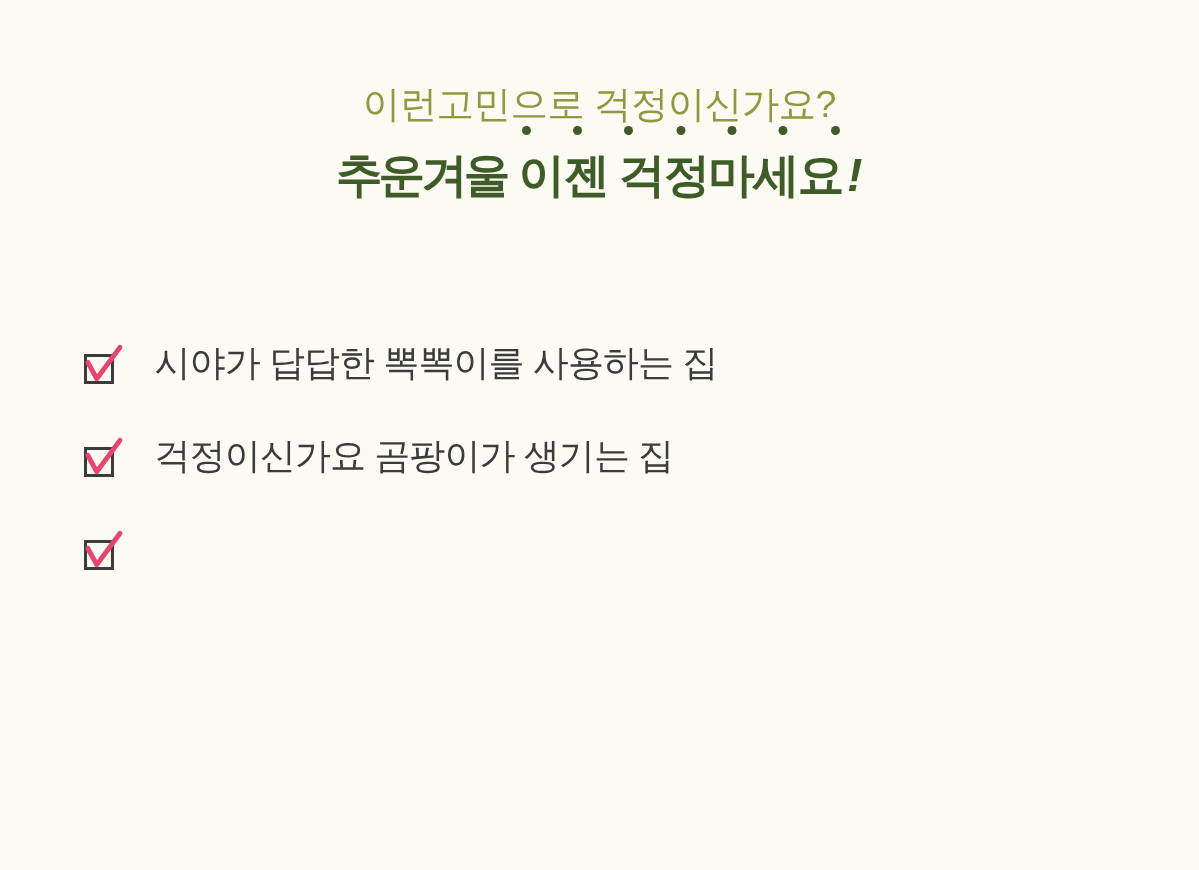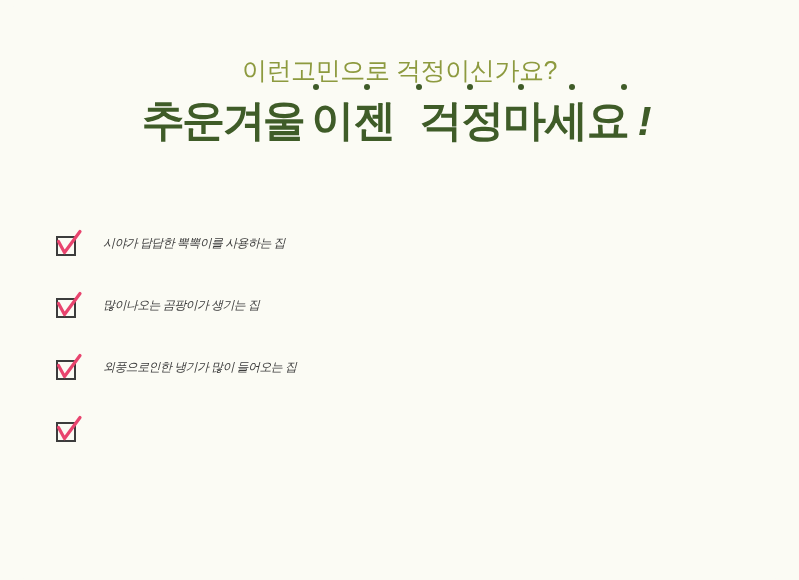--- a/index.html
+++ b/index.html
@@ -40,27 +40,26 @@
     line-height: 1.15;
     font-weight: 500;
     letter-spacing: -0.4px;
     color: #8d9a3f;
     white-space: nowrap;
   }
 
   .headline {
     margin: 0;
     padding-top: 14px;
-    font-size: 43px;
+    font-size: 31px;
     line-height: 1.18;
     font-weight: bold;
     letter-spacing: -1.6px;
     color: #3f5c28;
     white-space: nowrap;
-    font-family: Liberation Mono, monospace;
   }
 
   .headline-lead {
     display: inline-block;
     letter-spacing: -2.6px;
   }
 
   .headline-emph {
     position: relative;
     display: inline-block;
@@ -135,26 +134,25 @@
   .check-icon svg {
     position: absolute;
     left: 0;
     top: 0;
     width: 30px;
     height: 30px;
     overflow: visible;
   }
 
   .check-label {
-    font-size: 12px;
+    font-size: 24px;
     line-height: 1.2;
     letter-spacing: -0.6px;
     color: #3b3b3b;
     white-space: nowrap;
-    font-style: italic;
   }
 </style>
 </head>
 <body>
 
 <div class="promo-banner">
 
   <div class="heading-block">
     <p class="subtitle">이런고민으로 걱정이신가요?</p>
 
@@ -184,32 +182,23 @@
     </li>
 
 
     <li class="check-item">
       <span class="check-icon">
         <span class="box"></span>
         <svg viewBox="0 0 30 30">
           <path d="M5.5 13.5 L11.5 24.5 L27 3.5" fill="none" stroke="#e8446e" stroke-width="3.2" stroke-linecap="round" stroke-linejoin="round"></path>
         </svg>
       </span>
-      <span class="check-label">많이나오는 곰팡이가 생기는 집</span>
+      <span class="check-label">걱정이신가요 곰팡이가 생기는 집</span>
     </li>
 
-    <li class="check-item">
-      <span class="check-icon">
-        <span class="box"></span>
-        <svg viewBox="0 0 30 30">
-          <path d="M5.5 13.5 L11.5 24.5 L27 3.5" fill="none" stroke="#e8446e" stroke-width="3.2" stroke-linecap="round" stroke-linejoin="round"></path>
-        </svg>
-      </span>
-      <span class="check-label">외풍으로인한 냉기가 많이 들어오는 집</span>
-    </li>
 
     <li class="check-item">
       <span class="check-icon">
         <span class="box"></span>
         <svg viewBox="0 0 30 30">
           <path d="M5.5 13.5 L11.5 24.5 L27 3.5" fill="none" stroke="#e8446e" stroke-width="3.2" stroke-linecap="round" stroke-linejoin="round"></path>
         </svg>
       </span>
     </li>
 

